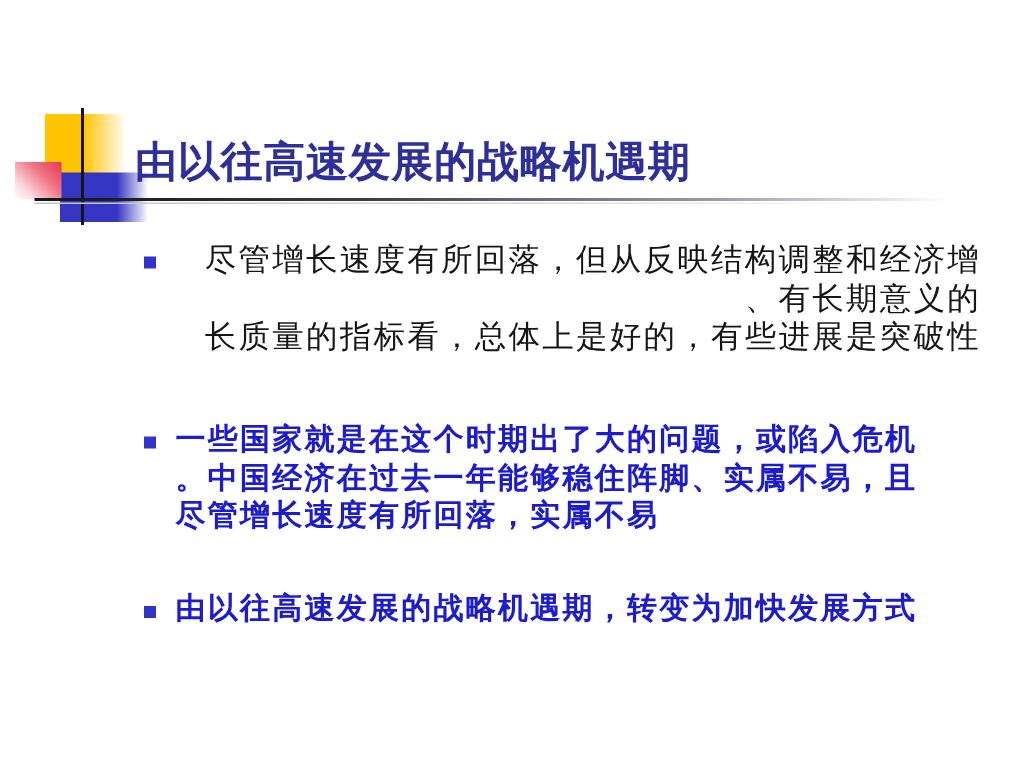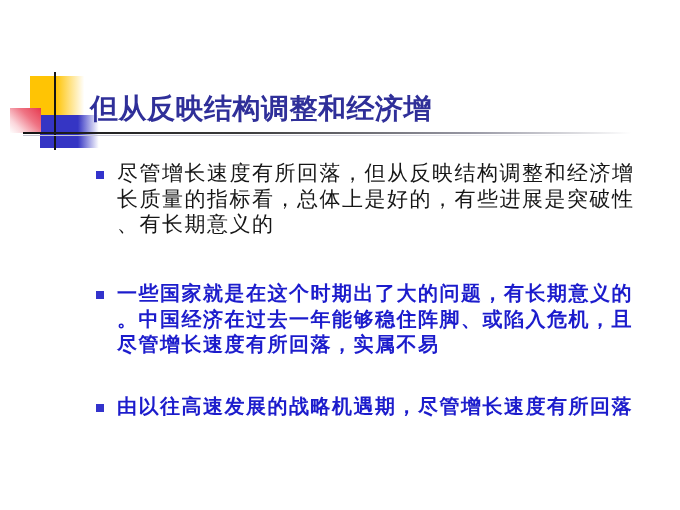--- a/index.html
+++ b/index.html
@@ -64,20 +64,21 @@
   }
   .bullet .line{
     white-space:nowrap;
     line-height:25.5px;
     letter-spacing:1.5px;
   }
   .bullet.plain .line{
     font-size:21px;
     color:var(--body-text);
     font-family:"Liberation Serif","DejaVu Serif",serif;
+    text-align:right;
   }
   .bullet.emphasis .line{
     font-size:20px;
     font-weight:bold;
     color:var(--emphasis-text);
     font-family:"Liberation Sans","DejaVu Sans",sans-serif;
   }
   .bullet-1{top:161px;}
   .bullet-2{top:281px;}
   .bullet-3{top:394px;}
@@ -87,40 +88,40 @@
 
 <div class="slide">
 
   <div class="deco-yellow"></div>
   <div class="deco-blue"></div>
   <div class="deco-red"></div>
   <div class="deco-vline"></div>
   <div class="rule-dark"></div>
   <div class="rule-light"></div>
 
-  <div class="title">但从反映结构调整和经济增</div>
+  <div class="title">由以往高速发展的战略机遇期</div>
 
   <div class="bullet plain bullet-1">
     <span class="marker"></span>
     <div class="lines">
       <div class="line">尽管增长速度有所回落，但从反映结构调整和经济增</div>
+      <div class="line">、有长期意义的</div>
       <div class="line">长质量的指标看，总体上是好的，有些进展是突破性</div>
-      <div class="line">、有长期意义的</div>
     </div>
   </div>
 
   <div class="bullet emphasis bullet-2">
     <span class="marker"></span>
     <div class="lines">
-      <div class="line">一些国家就是在这个时期出了大的问题，有长期意义的</div>
-      <div class="line">。中国经济在过去一年能够稳住阵脚、或陷入危机，且</div>
+      <div class="line">一些国家就是在这个时期出了大的问题，或陷入危机</div>
+      <div class="line">。中国经济在过去一年能够稳住阵脚、实属不易，且</div>
       <div class="line">尽管增长速度有所回落，实属不易</div>
     </div>
   </div>
 
   <div class="bullet emphasis bullet-3">
     <span class="marker"></span>
     <div class="lines">
-      <div class="line">由以往高速发展的战略机遇期，尽管增长速度有所回落</div>
+      <div class="line">由以往高速发展的战略机遇期，转变为加快发展方式</div>
     </div>
   </div>
 
 </div>
 
 </body></html>

